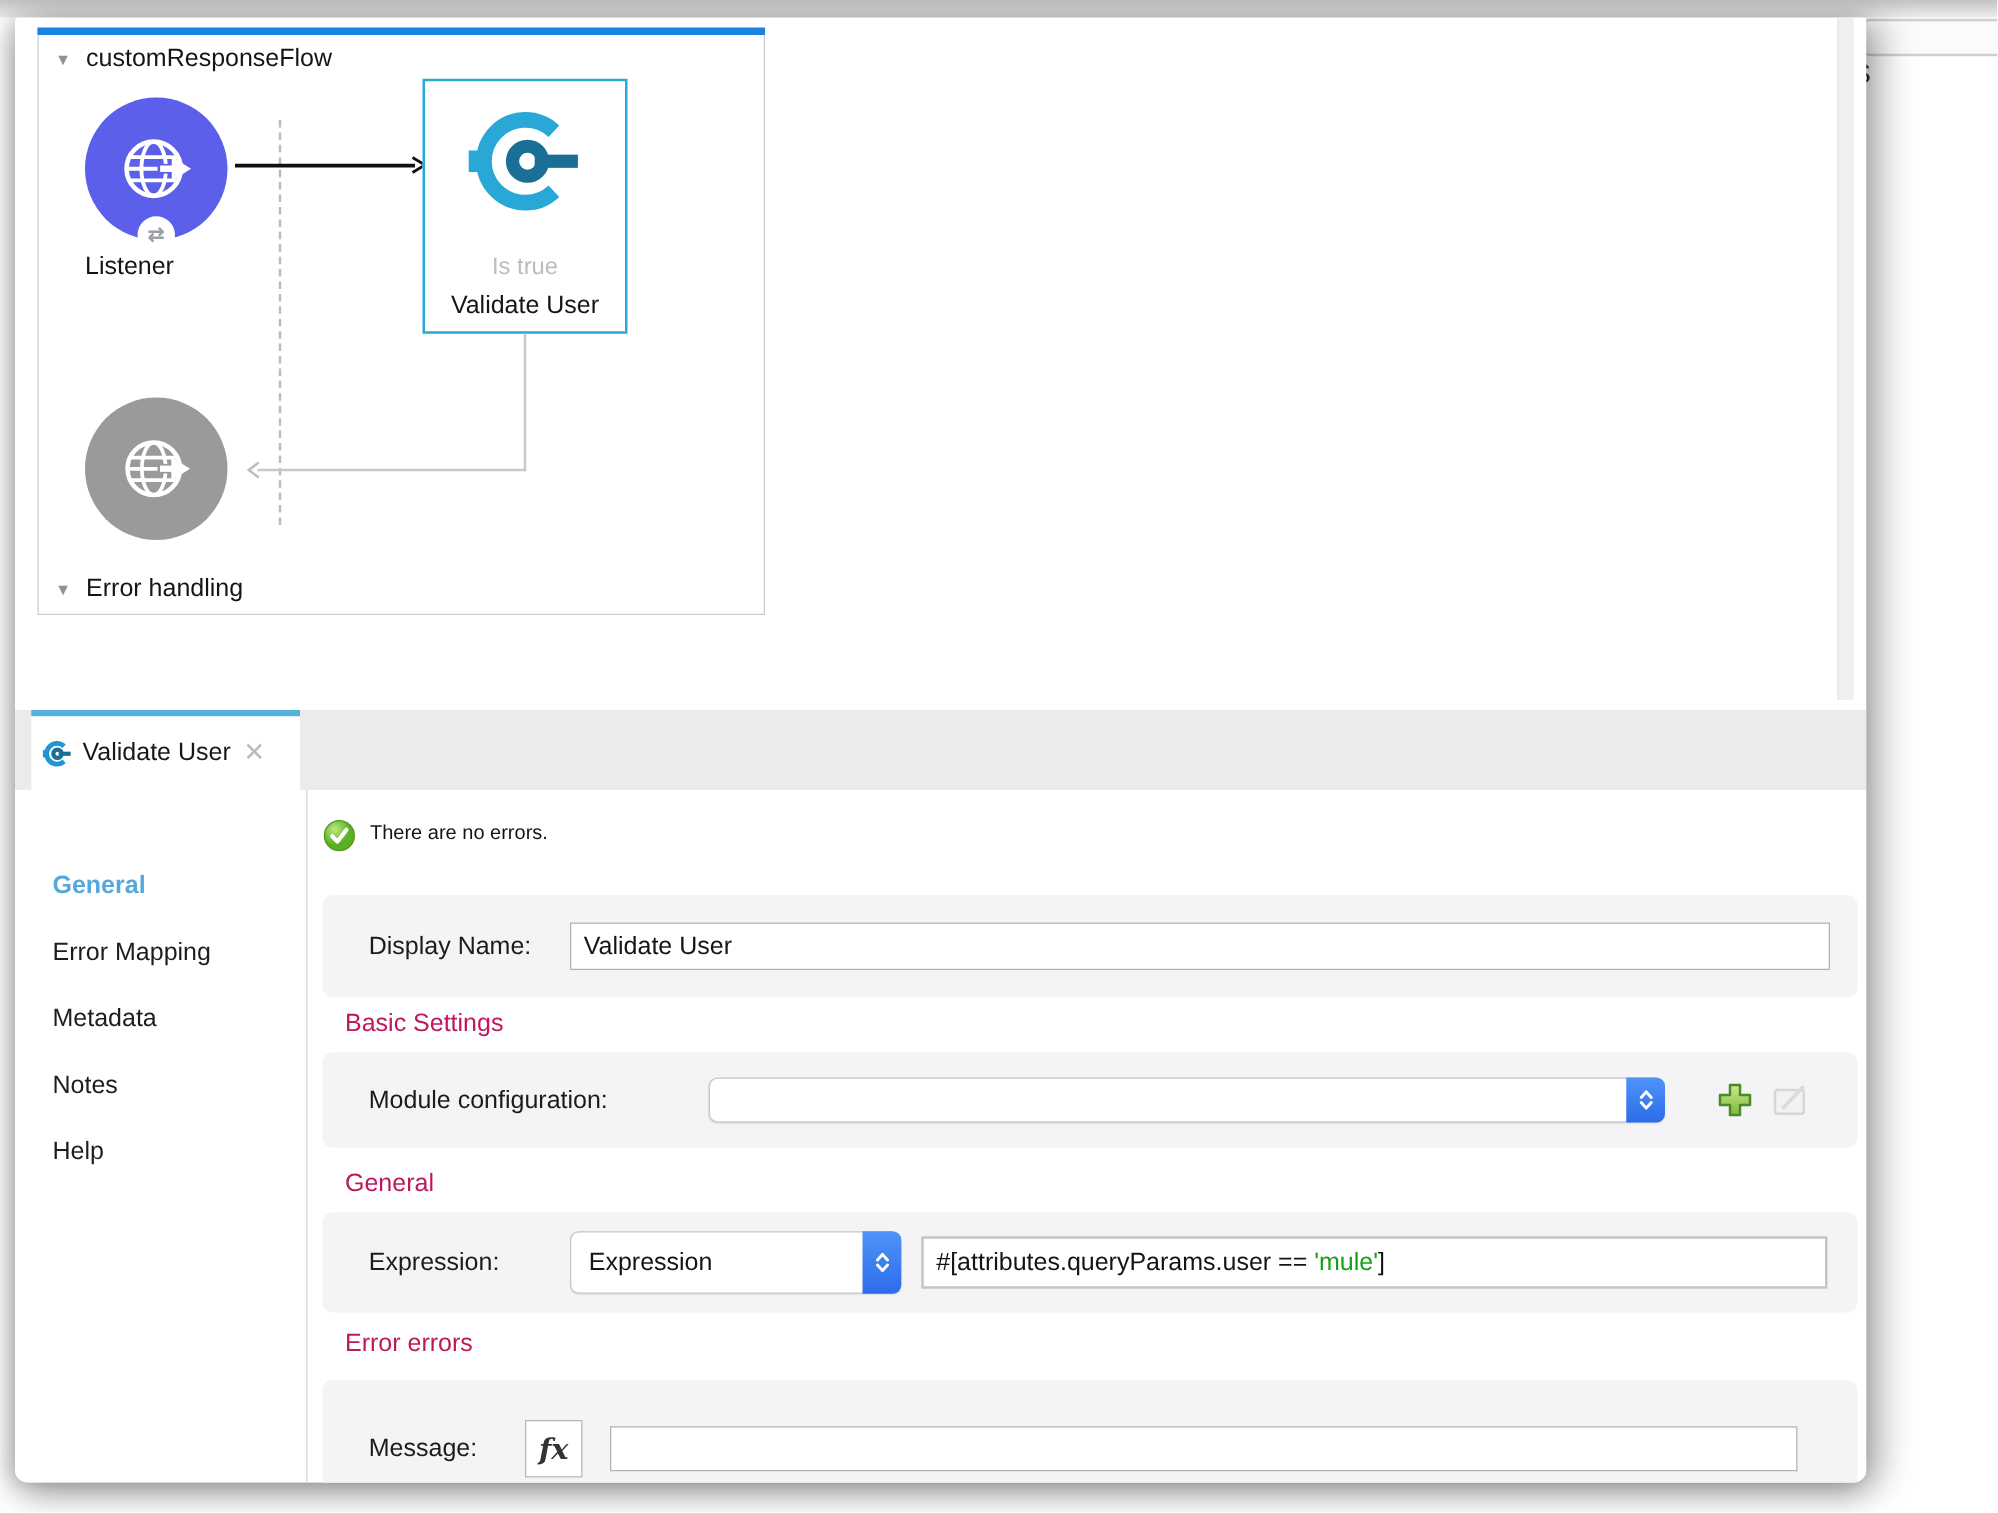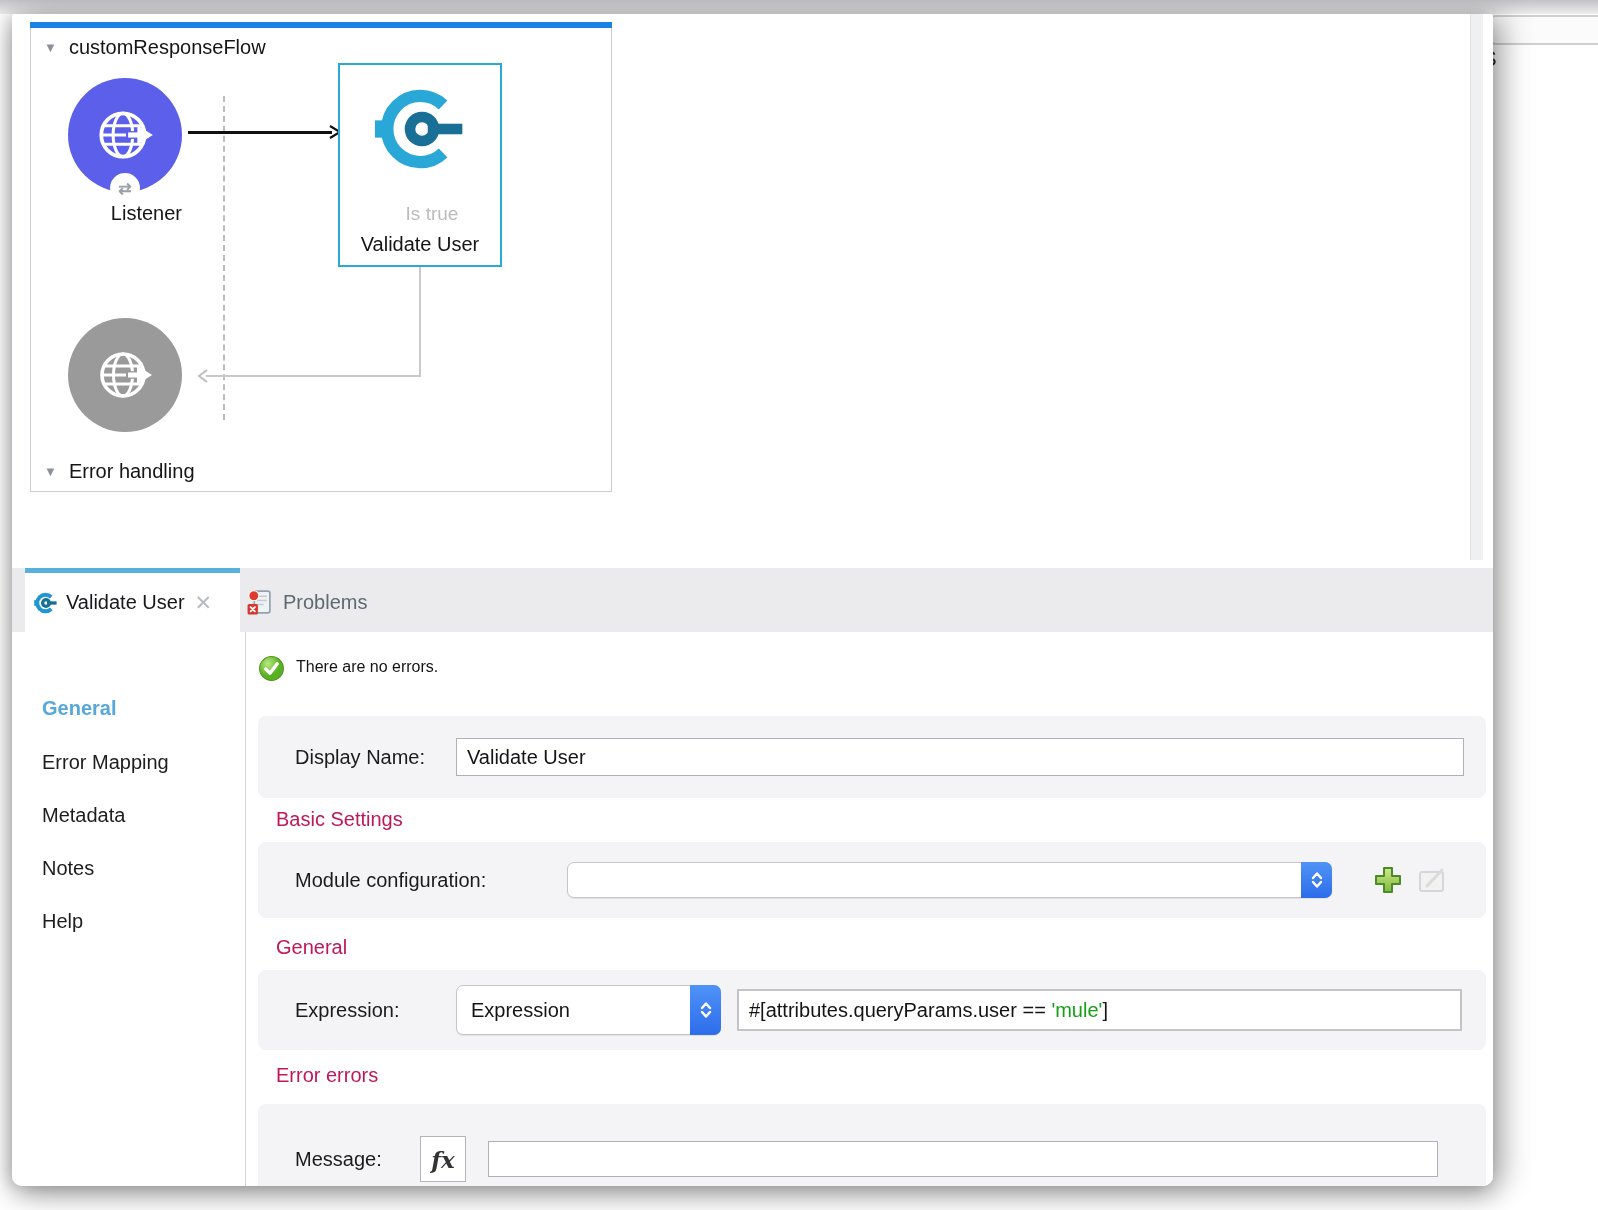--- a/index.html
+++ b/index.html
@@ -20,21 +20,21 @@
   .frag-box{left:1488px;top:15px;width:140px;height:30px;border:2px solid #cfcfcf;
             border-radius:8px;background:#fbfbfb}
   .frag-letter{left:1482px;top:46px;font-size:22px;color:#2a2a2a}
 
   
   .flow-box{left:30px;top:22px;width:582px;height:470px;border:1px solid #c9ced3;border-top:none;background:#fff}
   .flow-accent{left:30px;top:22px;width:582px;height:6px;background:#1a82e2}
   .tri{color:#8d9298;font-size:13px}
   .flow-title{font-size:20px;color:#151515}
   .node-circle{border-radius:50%;display:flex;align-items:center;justify-content:center}
-  .node-label{font-size:20px;color:#151515;text-align:right}
+  .node-label{font-size:20px;color:#151515;text-align:left}
   .badge{width:30px;height:30px;border-radius:50%;background:#fff;display:flex;align-items:center;justify-content:center;
          font-size:16px;font-weight:bold;color:#9aa0a6}
   .dashed-v{border-left:2px dashed #bcbcbc}
   .arrow-line{height:2.5px;background:#101010}
   .validate-box{border:2px solid #2aa9d8;background:#fff;text-align:center}
   .vb-sub{font-size:19px;color:#bcbcbc}
   .vb-title{font-size:20px;color:#151515}
   .conn{background:#c9c9c9}
 
   
@@ -120,21 +120,21 @@
         <polyline points="2,2 12,8 2,14" fill="none" stroke="#101010" stroke-width="2.2"></polyline>
       </svg>
 
       <div class="abs validate-box" style="left:338px;top:63px;width:164px;height:204px">
         <svg class="abs" style="left:34px;top:16px" width="96" height="96" viewBox="0 0 100 100">
           <rect x="1" y="41" width="15" height="18" fill="#29a8d8"></rect>
           <path d="M72 25 A34.5 34.5 0 1 0 72 75" fill="none" stroke="#29a8d8" stroke-width="13"></path>
           <rect x="56" y="44.5" width="36" height="11" fill="#1a6f96"></rect>
           <circle cx="50" cy="50" r="12.5" fill="none" stroke="#1a6f96" stroke-width="11"></circle>
         </svg>
-        <div class="abs vb-sub" style="left:12px;top:138px;width:160px">Is true</div>
+        <div class="abs vb-sub" style="left:0;top:138px;width:160px">Is true</div>
         <div class="abs vb-title" style="left:0;top:168px;width:160px">Validate User</div>
       </div>
 
       <div class="abs conn" style="left:419px;top:267px;width:2px;height:110px"></div>
       <div class="abs conn" style="left:206px;top:375px;width:215px;height:2px"></div>
       <svg class="abs" style="left:197px;top:368px" width="12" height="16" viewBox="0 0 12 16">
         <polyline points="10,2 2,8 10,14" fill="none" stroke="#bdbdbd" stroke-width="2"></polyline>
       </svg>
 
       <div class="abs node-circle" style="left:68px;top:318px;width:114px;height:114px;background:#9a9a9a">
@@ -165,30 +165,20 @@
           <rect x="1" y="38" width="16" height="24" fill="#2196d3"></rect>
           <path d="M72 25 A34.5 34.5 0 1 0 72 75" fill="none" stroke="#2196d3" stroke-width="16"></path>
           <rect x="54" y="43" width="40" height="14" fill="#1a6f96"></rect>
           <circle cx="50" cy="50" r="14" fill="none" stroke="#1a6f96" stroke-width="14"></circle>
         </svg>
         <span class="prop-tab-label">Validate User</span>
         <span class="tab-close">✕</span>
       </div>
       <div class="abs prop-tab-accent"></div>
 
-      <div class="abs prob-tab">
-        <svg width="27" height="27" viewBox="0 0 26 26">
-          <rect x="8" y="2" width="15" height="21" rx="2" fill="#eef2f4" stroke="#93a1ad" stroke-width="1.6"></rect>
-          <path d="M10 7 h10 M10 11 h10 M10 15 h7" stroke="#c3ccd3" stroke-width="1.4"></path>
-          <circle cx="7.5" cy="6.5" r="4.8" fill="#e23b2e" stroke="#fff" stroke-width="1"></circle>
-          <rect x="1.5" y="14.5" width="10" height="10" rx="1.5" fill="#d6382e"></rect>
-          <path d="M4.5 17.5 l4 4 M8.5 17.5 l-4 4" stroke="#fff" stroke-width="1.8" stroke-linecap="round"></path>
-        </svg>
-        <span class="prob-label">Problems</span>
-      </div>
 
       <div class="abs prop-content"></div>
       <div class="abs side-divider"></div>
 
       <div class="abs side-item side-active" style="top:697px">General</div>
       <div class="abs side-item" style="top:751px">Error Mapping</div>
       <div class="abs side-item" style="top:804px">Metadata</div>
       <div class="abs side-item" style="top:857px">Notes</div>
       <div class="abs side-item" style="top:910px">Help</div>
 

